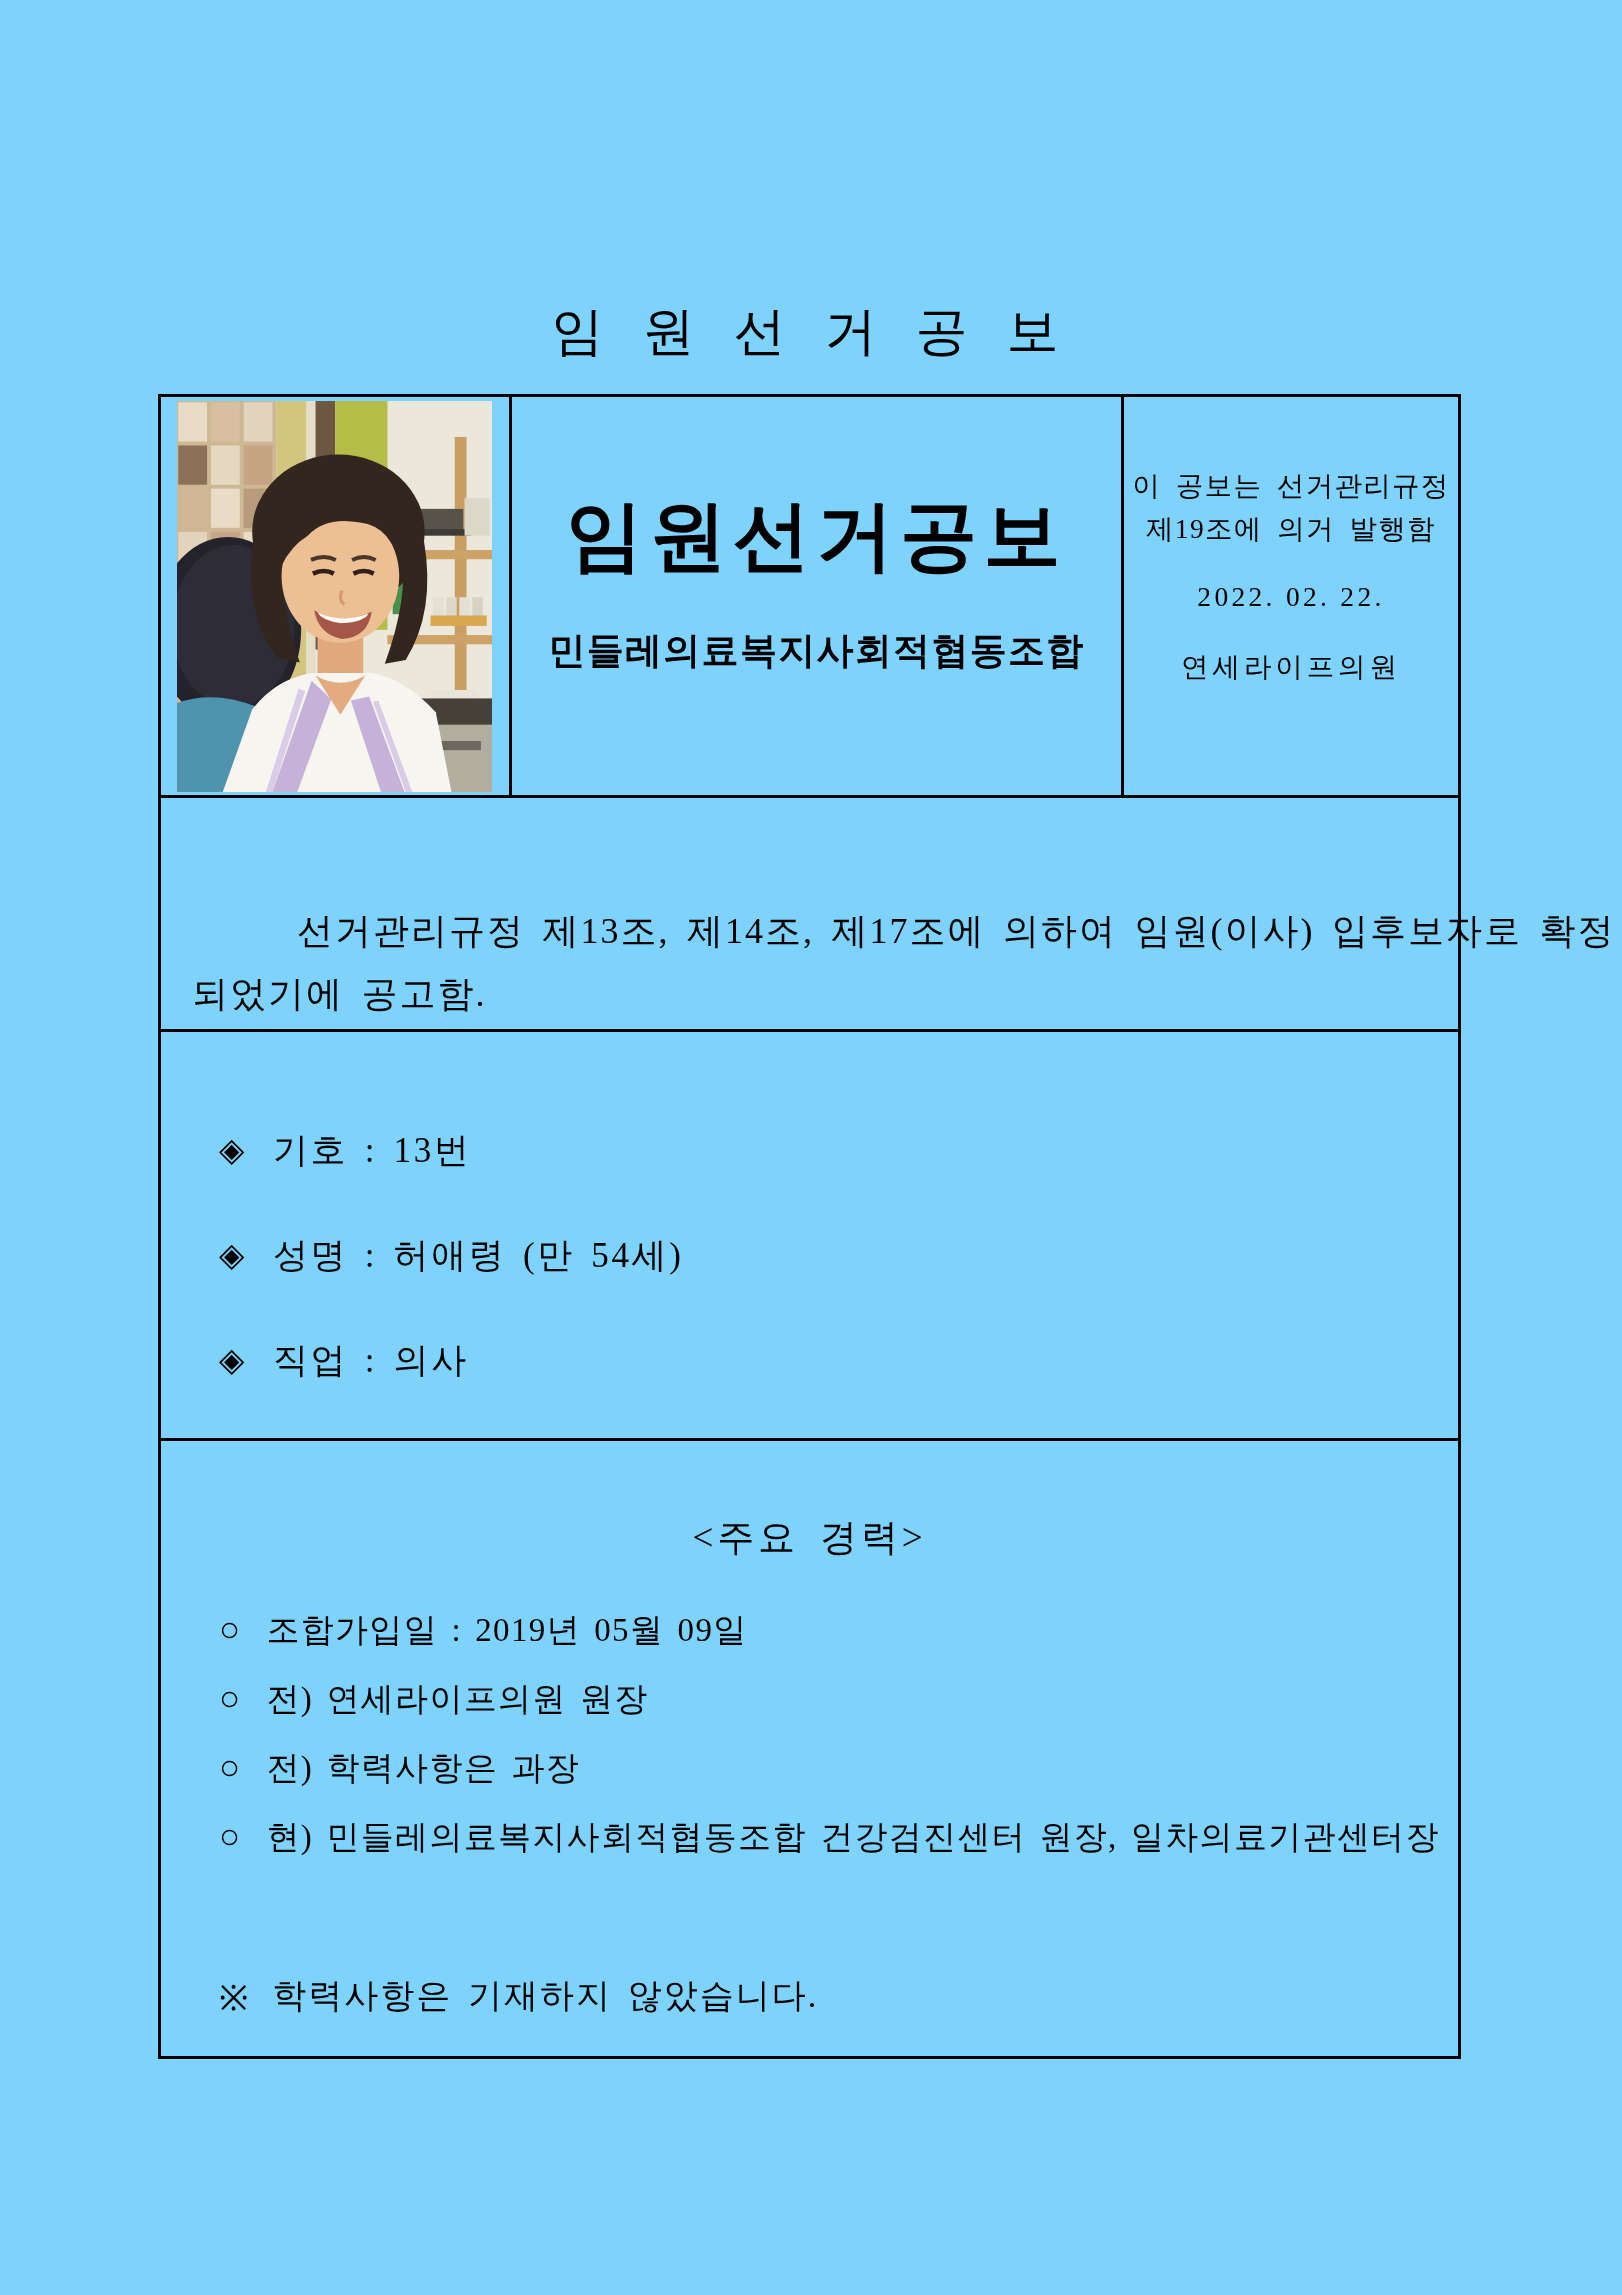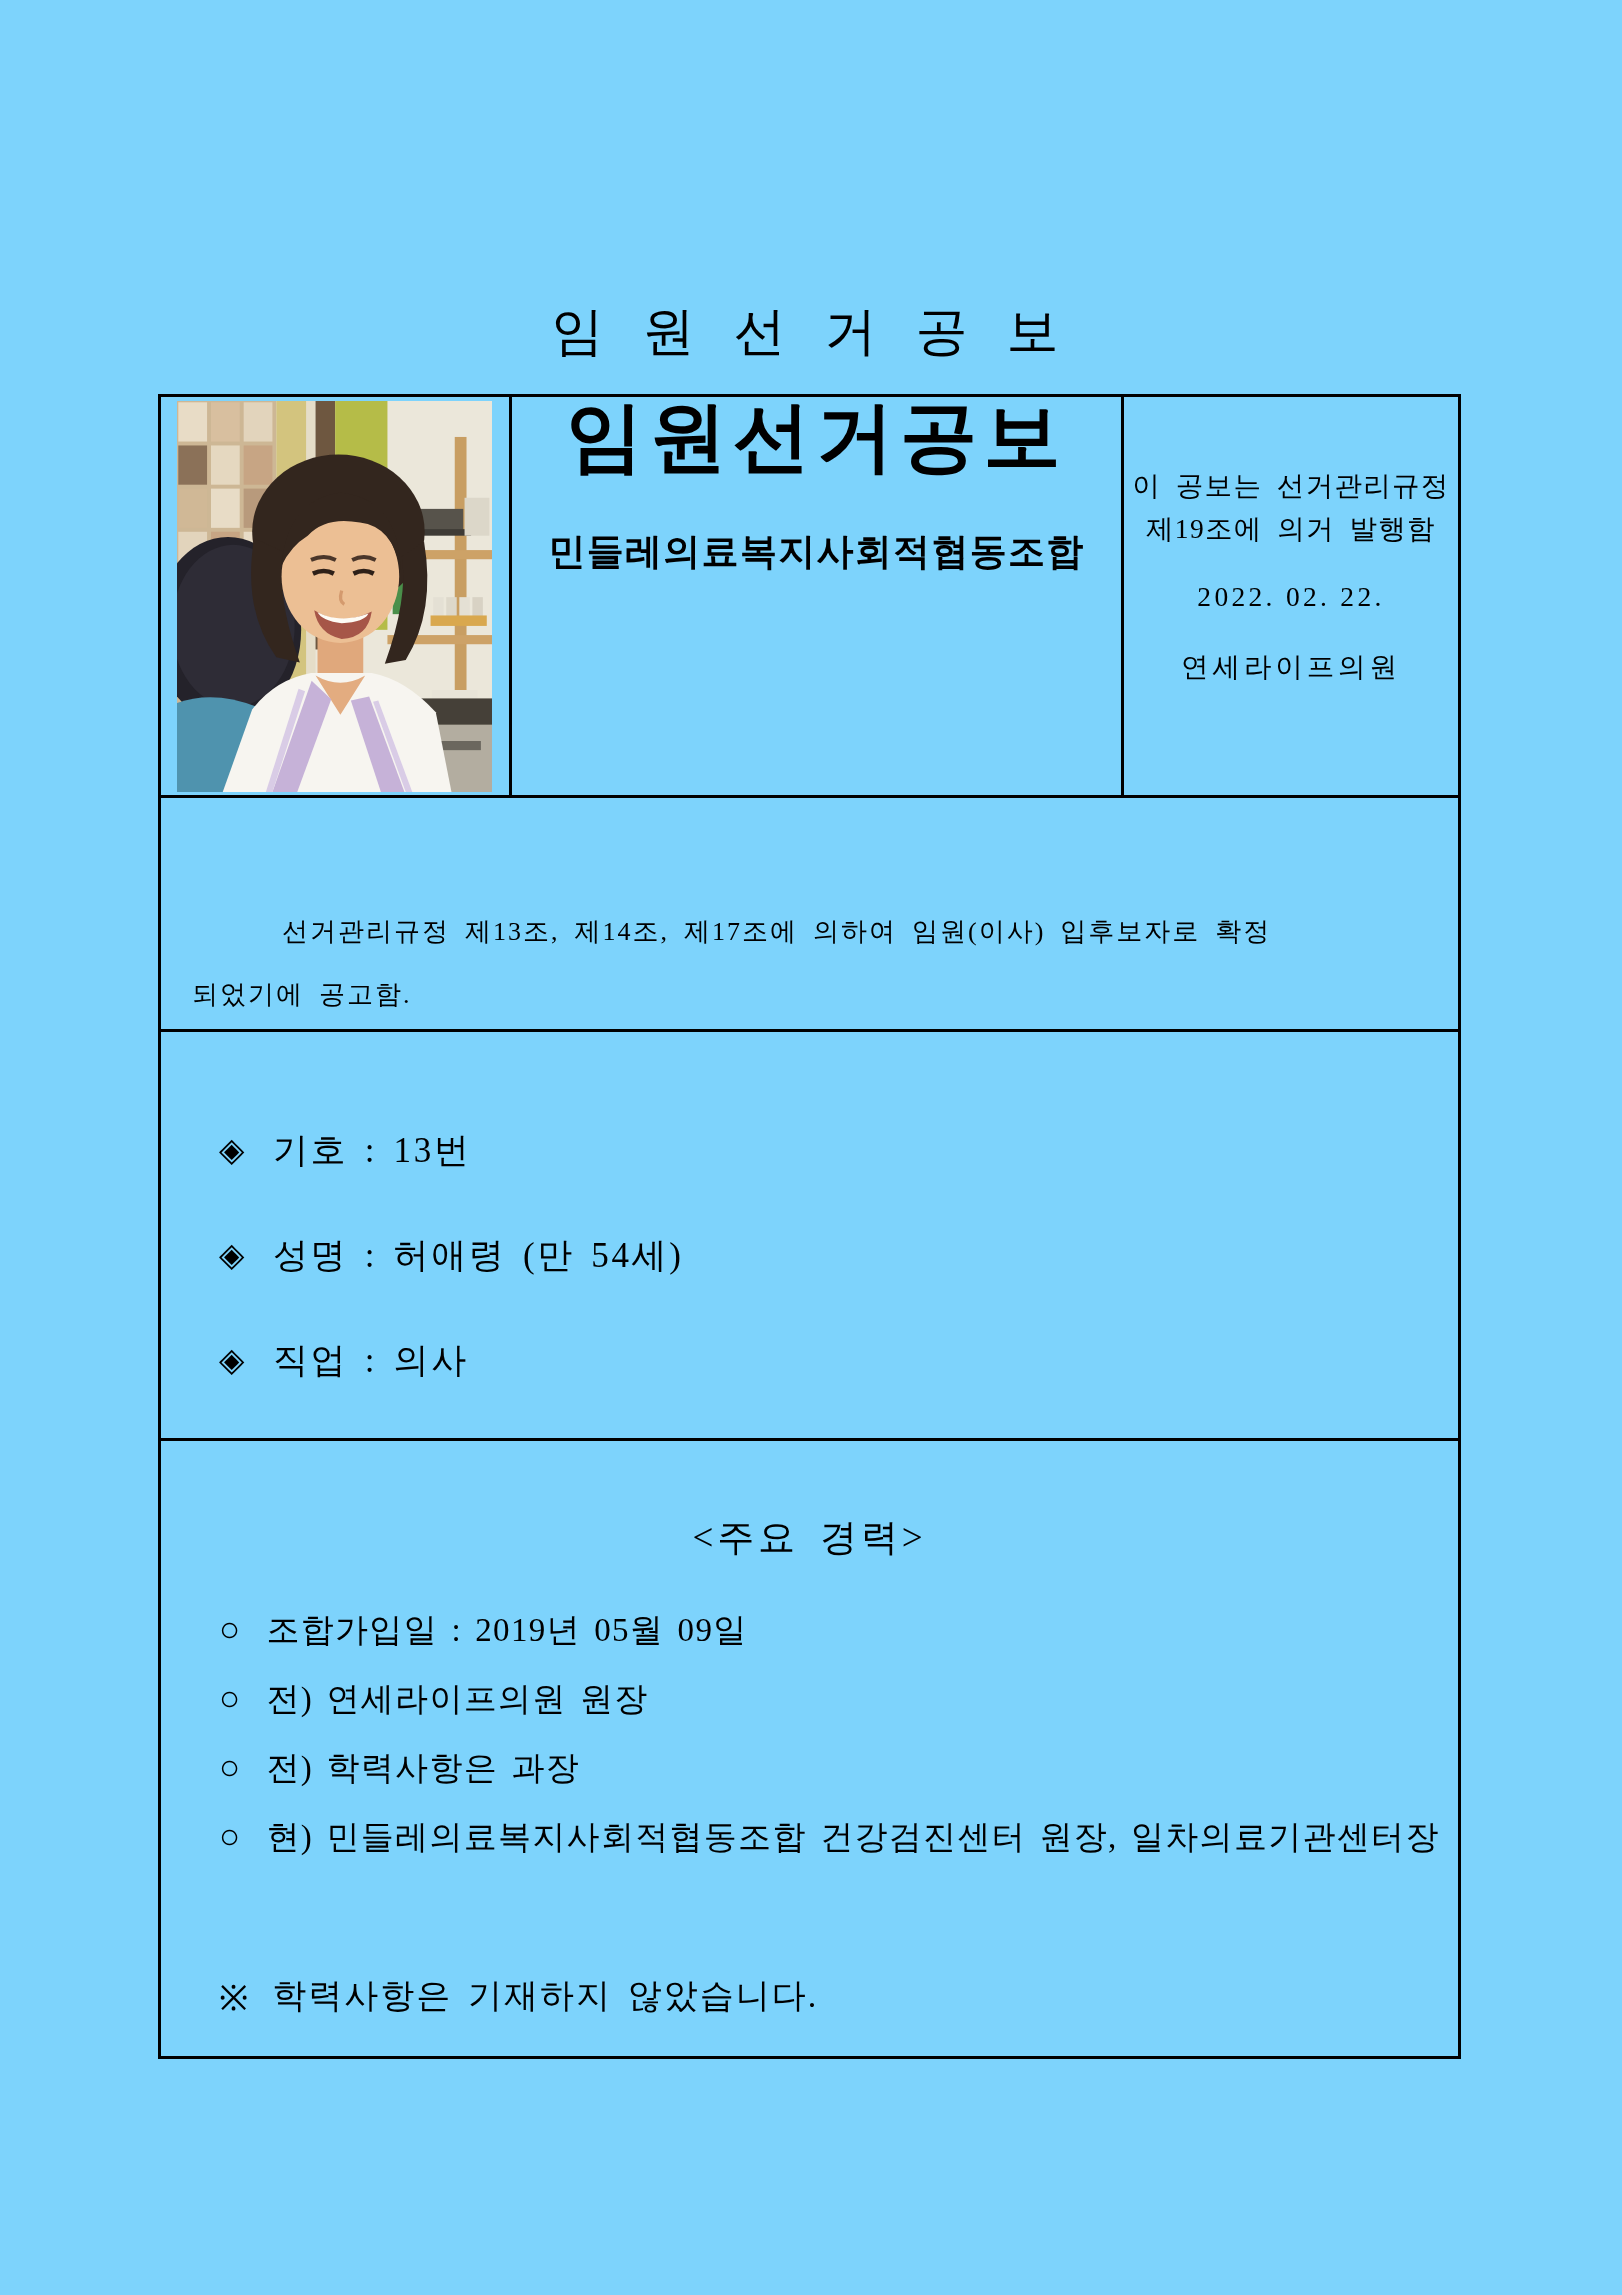--- a/index.html
+++ b/index.html
@@ -7,29 +7,29 @@
         font-family:"Liberation Serif","DejaVu Serif",serif;color:#000;overflow:hidden;}
 
   .page-title{position:absolute;top:296px;left:0;width:100%;text-align:center;
               font-size:52px;line-height:72px;letter-spacing:13px;white-space:nowrap;}
 
   .doc-table{position:absolute;left:158px;top:394px;width:1303px;height:1665px;
              border:3.3px solid #000;box-sizing:border-box;}
   .row{box-sizing:border-box;width:100%;}
   .row1{height:401px;border-bottom:3.3px solid #000;display:flex;}
   .row2{height:234px;border-bottom:3.3px solid #000;padding:39px 31px 0 31px;
-        font-size:26px;line-height:63px;letter-spacing:2px;word-spacing:6.5px;
+        font-size:36px;line-height:63px;letter-spacing:2px;word-spacing:6.5px;
         white-space:pre;text-indent:84px;}
   .row3{height:409px;border-bottom:3.3px solid #000;padding:98px 0 0 58px;box-sizing:border-box;}
   .row4{height:614px;position:relative;margin-top:12px;}
 
   .cell-photo{width:351px;border-right:3.3px solid #000;box-sizing:border-box;position:relative;}
   .photo{position:absolute;left:15.7px;top:3.9px;width:315px;height:391px;display:block;}
   .cell-title{width:612px;border-right:3.3px solid #000;box-sizing:border-box;
-              display:flex;flex-direction:column;align-items:center;}
+              display:flex;flex-direction:column;align-items:center;padding-top:99px;}
   .main-title{font-size:77px;font-weight:bold;line-height:80px;letter-spacing:6.5px;white-space:nowrap;}
   .sub-title{margin-top:54px;font-size:37px;line-height:41px;letter-spacing:1.3px;white-space:nowrap;font-weight:bold;}
   .cell-issue{flex:1;text-align:center;padding-top:67px;font-size:27.5px;}
   .issue-line{line-height:43px;word-spacing:6.5px;letter-spacing:1.3px;}
   .issue-date{margin-top:30px;line-height:33px;letter-spacing:3.3px;}
   .issue-issuer{margin-top:37px;line-height:33px;letter-spacing:3.9px;}
 
   .info-item{display:flex;align-items:center;height:41px;margin-bottom:64px;
              font-size:35px;letter-spacing:2.6px;word-spacing:5.2px;white-space:nowrap;}
   .diamond{font-size:33px;margin-right:26px;line-height:41px;}

